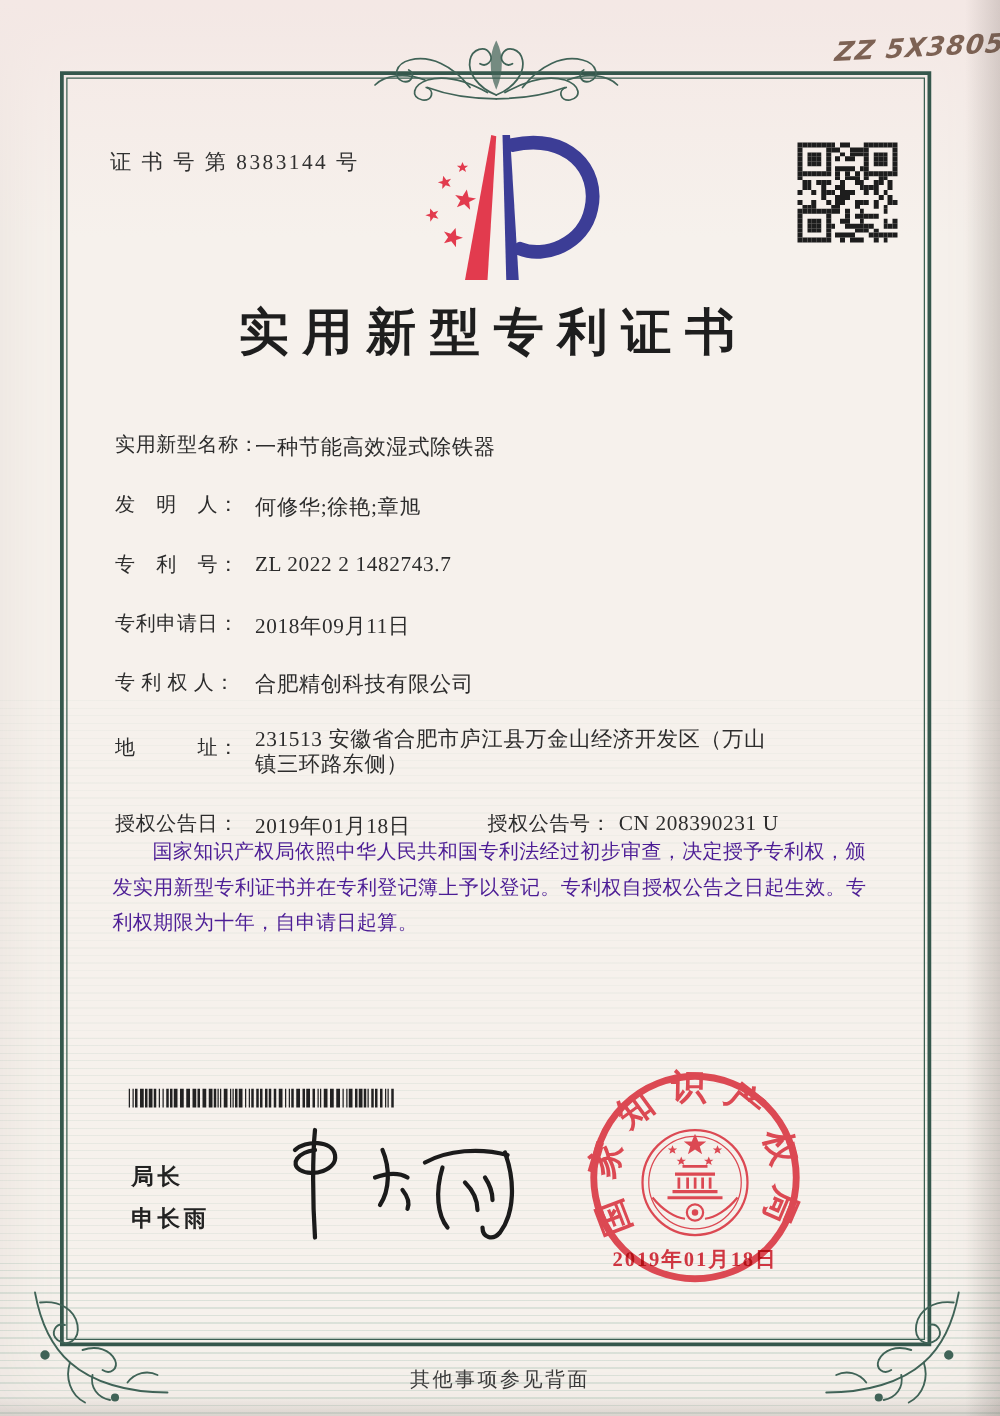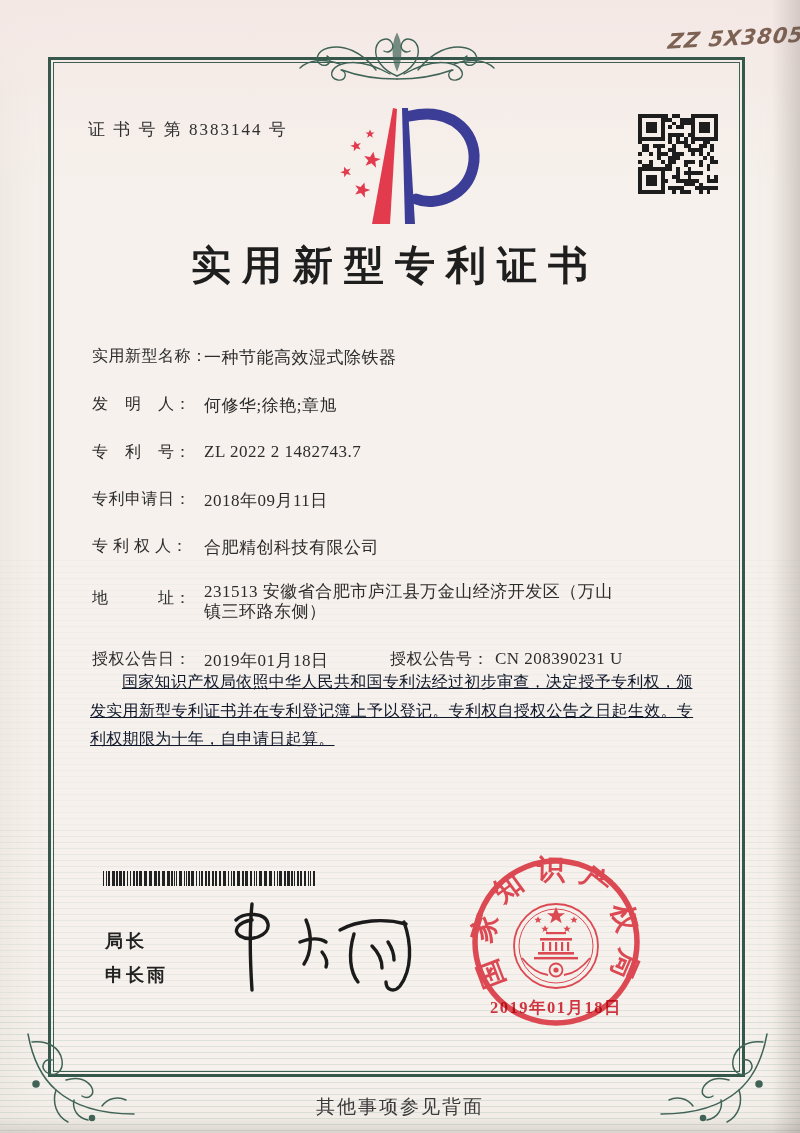--- a/index.html
+++ b/index.html
@@ -40,37 +40,37 @@
   .qr .d{background:#1d1d1d;}
   .title{position:absolute;left:48px;width:694px;top:238px;text-align:center;
     font-size:40px;font-weight:600;letter-spacing:11px;color:#1e1e1e;}
   .fields{position:absolute;left:92px;top:0;width:640px;font-size:17px;color:#2c2c2c;}
   .frow{position:absolute;left:0;white-space:nowrap;}
   .flabel{display:inline-block;width:112px;font-size:16px;letter-spacing:.5px;vertical-align:top;}
   .fvalue{display:inline-block;letter-spacing:.5px;vertical-align:top;}
   .fvalue.wrap{white-space:normal;width:420px;line-height:20px;margin-top:-6px;}
   .fcol2{position:absolute;left:298px;top:0;white-space:nowrap;}
   .bodytext{position:absolute;left:90px;top:668px;width:618px;font-size:16px;
-    line-height:28.5px;color:#0f172a;letter-spacing:.3px;text-decoration:underline;}
+    line-height:28.5px;color:#4c1d95;letter-spacing:.3px;}
   .bodytext p{margin:0;text-indent:2em;}
   .barcode{position:absolute;left:103px;top:871px;width:218px;height:15px;font-size:0;}
   .barcode i{display:inline-block;height:100%;}
   .barcode .b{background:#222;}
   .director-title{position:absolute;left:105px;top:929px;font-family:"Liberation Sans",sans-serif;
     font-weight:bold;font-size:18px;letter-spacing:3px;color:#222;}
   .director-name{position:absolute;left:105px;top:963px;font-family:"Liberation Sans",sans-serif;
     font-weight:bold;font-size:18px;letter-spacing:3px;color:#222;}
   .signature{position:absolute;left:222px;top:890px;}
   .seal{position:absolute;left:468px;top:854px;opacity:.92;mix-blend-mode:multiply;}
   .seal-date{position:absolute;left:490px;top:997px;font-size:16.5px;font-weight:bold;
     letter-spacing:1.5px;color:#cf3540;z-index:4;mix-blend-mode:multiply;}
   .page-info{position:absolute;left:48px;width:694px;top:1048px;text-align:center;
     font-size:15px;letter-spacing:2px;color:#333;}
   .back-note{position:absolute;left:0;width:800px;top:1094px;text-align:center;
-    font-size:19px;letter-spacing:2px;color:#3a3a3a;}
+    font-size:16px;letter-spacing:2px;color:#3a3a3a;}
   .ornament{position:absolute;z-index:4;pointer-events:none;}
   .orn-top{left:278px;top:24px;}
   .orn-bl{left:22px;top:1026px;}
   .orn-br{left:658px;top:1026px;transform:scaleX(-1);}
 </style>
 </head>
 <body>
 
 <div class="page">
 

